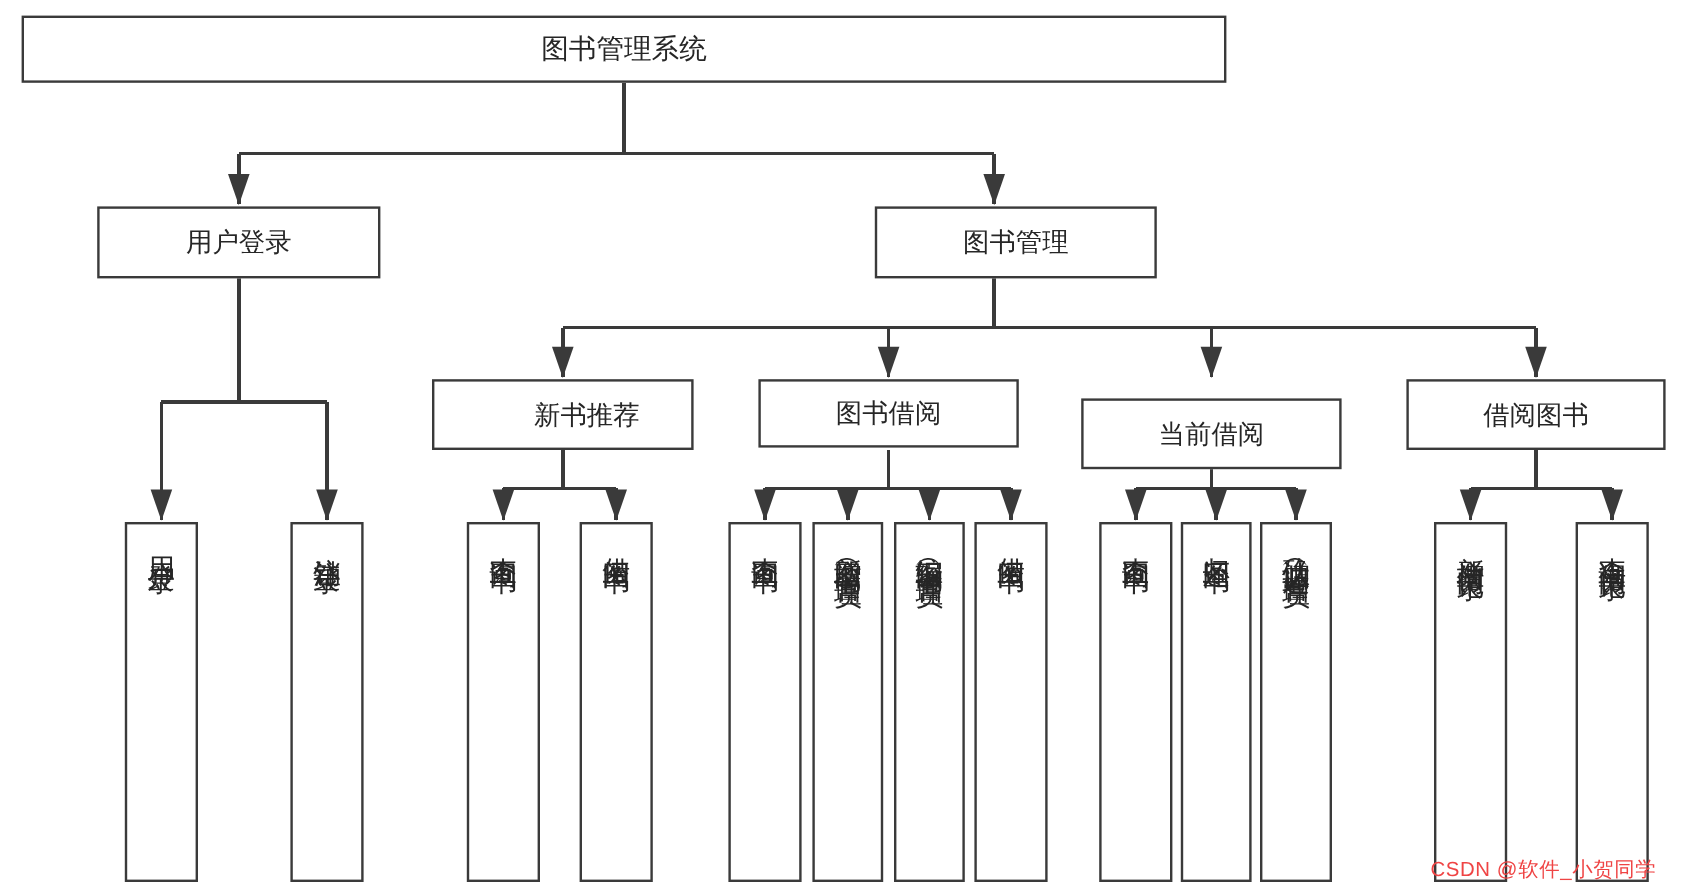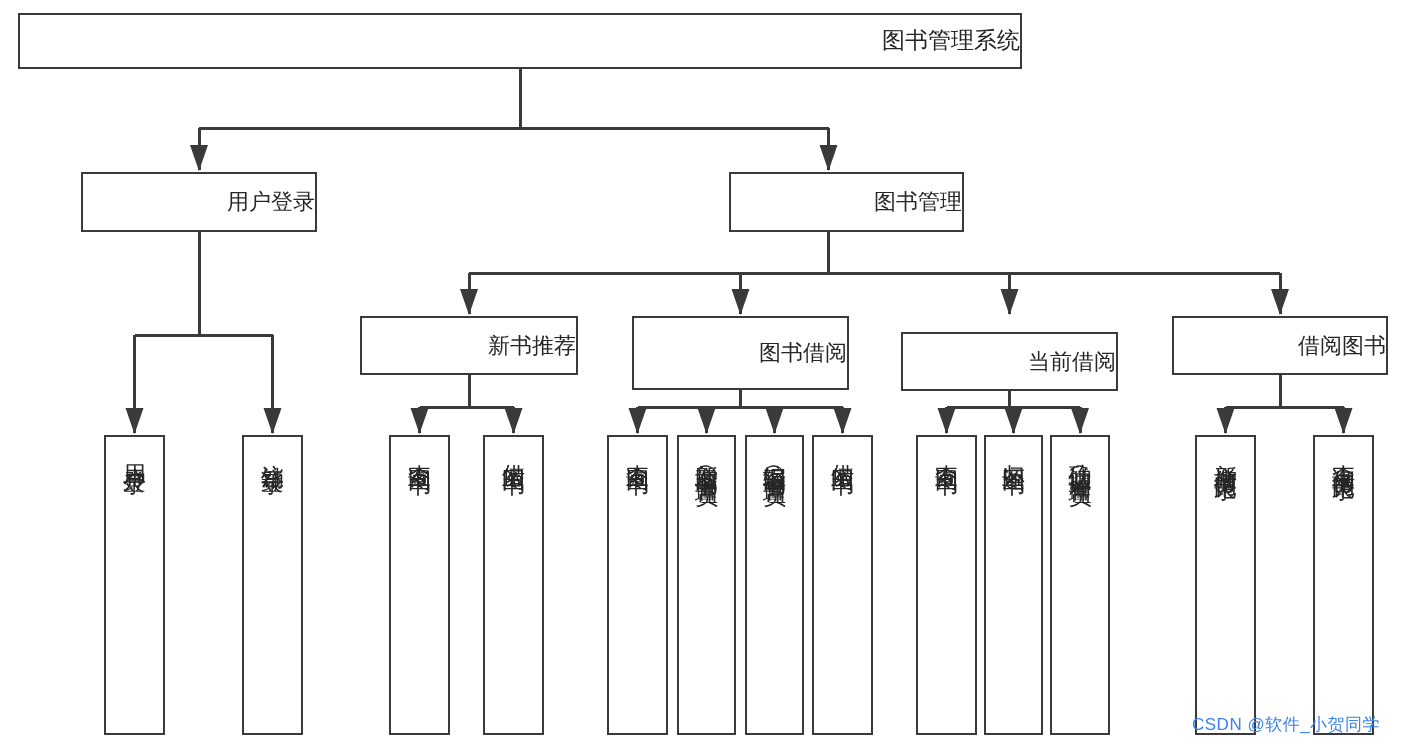--- a/index.html
+++ b/index.html
@@ -24,21 +24,21 @@
     width: 1405px;
     height: 747px;
   }
   .node {
     position: absolute;
     box-sizing: border-box;
     border: 2.5px solid #3a3a3a;
     background: #ffffff;
     display: flex;
     align-items: center;
-    justify-content: flex-end;
+    justify-content: center;
     z-index: 2;
   }
   .node-label {
     color: #262626;
     line-height: 1.18;
     text-align: center;
     white-space: nowrap;
   }
   .node-root .node-label {
     font-size: 23px;
@@ -60,21 +60,21 @@
     text-orientation: upright;
     letter-spacing: 3px;
     line-height: 1;
     display: block;
   }
   .watermark {
     position: absolute;
     left: 1192px;
     top: 713px;
     font-size: 17px;
-    color: #3b82f6;
+    color: #ef4444;
     letter-spacing: 0.5px;
     white-space: nowrap;
     z-index: 3;
   }
 </style>
 </head>
 <body>
 
 <div id="diagram">
   <svg id="connectors" viewBox="0 0 1405 747">
@@ -149,21 +149,21 @@
       </div>
       <div class="node node-l3" style="left: 360px; top: 316px; width: 218px; height: 59px; padding-left: 40px;">
         <span class="node-label">新书推荐</span>
       </div>
       <div class="node node-leaf" style="left: 389px; top: 435px; width: 61px; height: 300px;">
         <span class="node-label">查询图书</span>
       </div>
       <div class="node node-leaf" style="left: 483px; top: 435px; width: 61px; height: 300px;">
         <span class="node-label">借阅图书</span>
       </div>
-      <div class="node node-l3" style="left: 632px; top: 316px; width: 217px; height: 74px;">
+      <div class="node node-l3" style="left: 632px; top: 316px; width: 217px; height: 57px;">
         <span class="node-label">图书借阅</span>
       </div>
       <div class="node node-leaf" style="left: 607px; top: 435px; width: 61px; height: 300px;">
         <span class="node-label">查询图书</span>
       </div>
       <div class="node node-leaf" style="left: 677px; top: 435px; width: 59px; height: 300px;">
         <span class="node-label">新增图书（管理员）</span>
       </div>
       <div class="node node-leaf" style="left: 745px; top: 435px; width: 59px; height: 300px;">
         <span class="node-label">编辑图书（管理员）</span>

